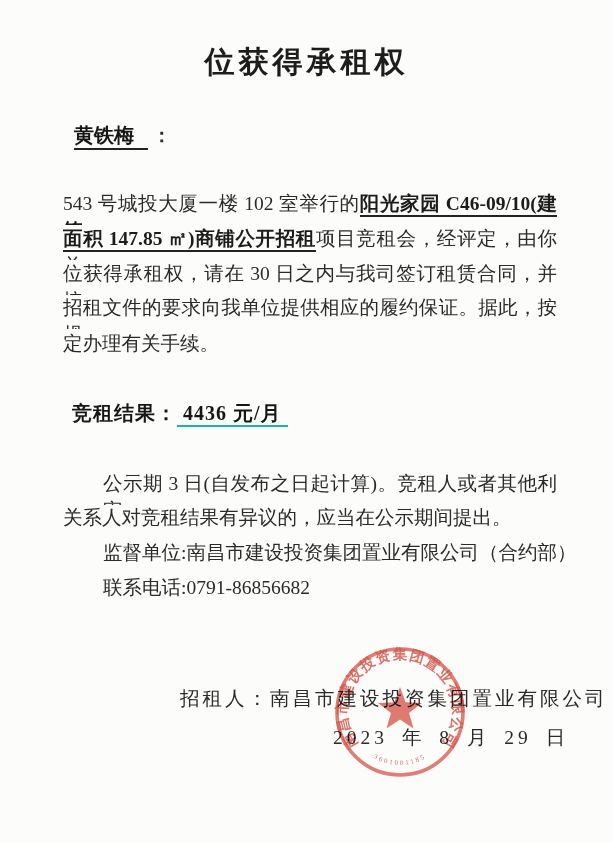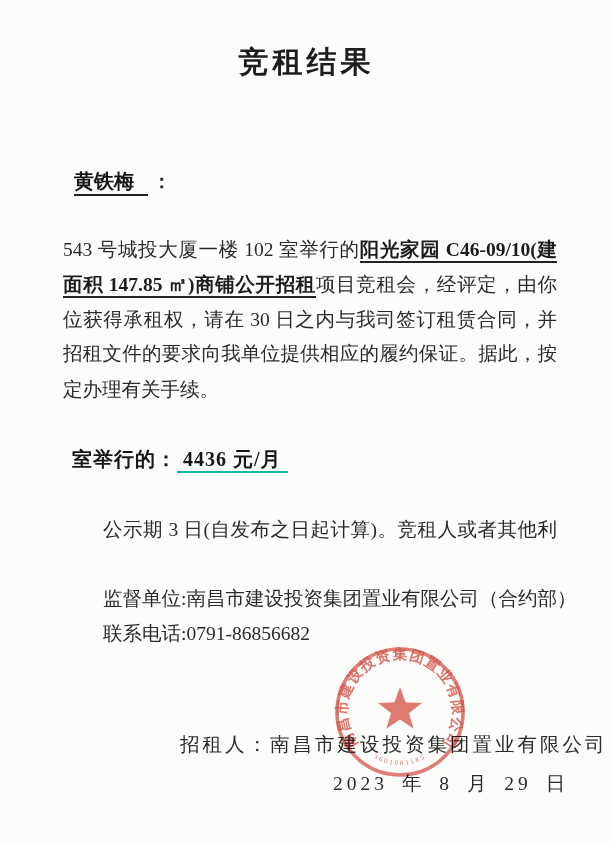--- a/index.html
+++ b/index.html
@@ -8,22 +8,22 @@
     background:#fcfcfa; overflow:hidden;
     font-family:"Liberation Serif","DejaVu Serif",serif;
     color:#262626;
   }
   .doc-title {
     position:absolute; top:40px; left:0; width:613px; height:44px;
     line-height:44px; text-align:center; font-size:30px; font-weight:700;
     letter-spacing:4px; color:#1d1d1d;
   }
   .line {
-    position:absolute; left:63px; width:494px; height:35px; line-height:35px;
-    font-size:19.5px; color:#2a2a2a; white-space:nowrap;margin-top:42px;
+    position:absolute; left:63px; width:494px; height:35px; line-height:27px;
+    font-size:19.5px; color:#2a2a2a; white-space:nowrap;
   }
   .just { white-space:normal; text-align:justify; text-align-last:justify; overflow:hidden; }
   .indent2 { padding-left:42px; width:452px; }
   .indent40 { padding-left:40px; width:454px; }
   .u-seg { font-weight:700; border-bottom:2px solid #232323; padding-bottom:1px; color:#1c1c1c; }
   .addressee { top:122px; padding-left:11px; }
   .addressee .name { font-weight:700; font-size:20px; border-bottom:2px solid #232323; padding:0 14px 2px 0; color:#161616; }
   .addressee .colon { font-weight:700; margin-left:4px; }
   .result-line { top:400px; padding-left:9px; }
   .result-line .label { font-weight:700; font-size:20px; color:#161616; letter-spacing:1px; }
@@ -34,43 +34,44 @@
     position:absolute; left:320px; top:632px; width:160px; height:160px;
     mix-blend-mode:multiply; opacity:0.9; pointer-events:none;
   }
   .stamp text { font-family:"Liberation Serif","DejaVu Serif",serif; }
 </style>
 </head>
 <body>
 
 <div class="page">
 
-  <div class="doc-title">竞租结果</div>
+  <div class="doc-title">位获得承租权</div>
 
   <div class="line addressee">
     <span class="name">黄铁梅</span><span class="colon">：</span>
   </div>
 
 
   <div class="line just" style="top:190px"><span>543 号城投大厦一楼 102 室举行的</span><span class="u-seg">阳光家园 C46-09/10(建筑</span></div>
 
   <div class="line just" style="top:225px"><span class="u-seg">面积 147.85 ㎡)商铺公开招租</span><span>项目竞租会，经评定，由你单</span></div>
 
   <div class="line just" style="top:260px">位获得承租权，请在 30 日之内与我司签订租赁合同，并按</div>
 
   <div class="line just" style="top:294px">招租文件的要求向我单位提供相应的履约保证。据此，按规</div>
 
   <div class="line" style="top:330px">定办理有关手续。</div>
 
   <div class="line result-line">
-    <span class="label">室举行的：</span><span class="value"> 4436 元/月 </span>
+    <span class="label">竞租结果：</span><span class="value"> 4436 元/月 </span>
   </div>
 
   <div class="line just indent40" style="top:470px">公示期 3 日(自发布之日起计算)。竞租人或者其他利害</div>
 
+  <div class="line" style="top:504px">关系人对竞租结果有异议的，应当在公示期间提出。</div>
 
   <div class="line indent40" style="top:539px">监督单位:南昌市建设投资集团置业有限公司（合约部）</div>
 
   <div class="line indent40" style="top:574px">联系电话:0791-86856682</div>
 
   <div class="line sig-lessor">招租人：南昌市建设投资集团置业有限公司</div>
 
   <div class="line sig-date">2023 年 8 月 29 日</div>
 
   <svg class="stamp" viewBox="0 0 160 160" aria-hidden="true">

